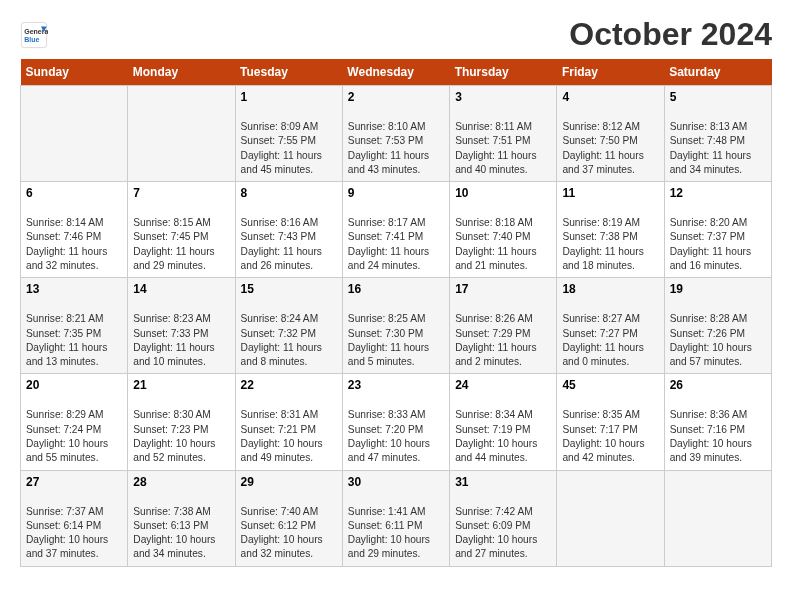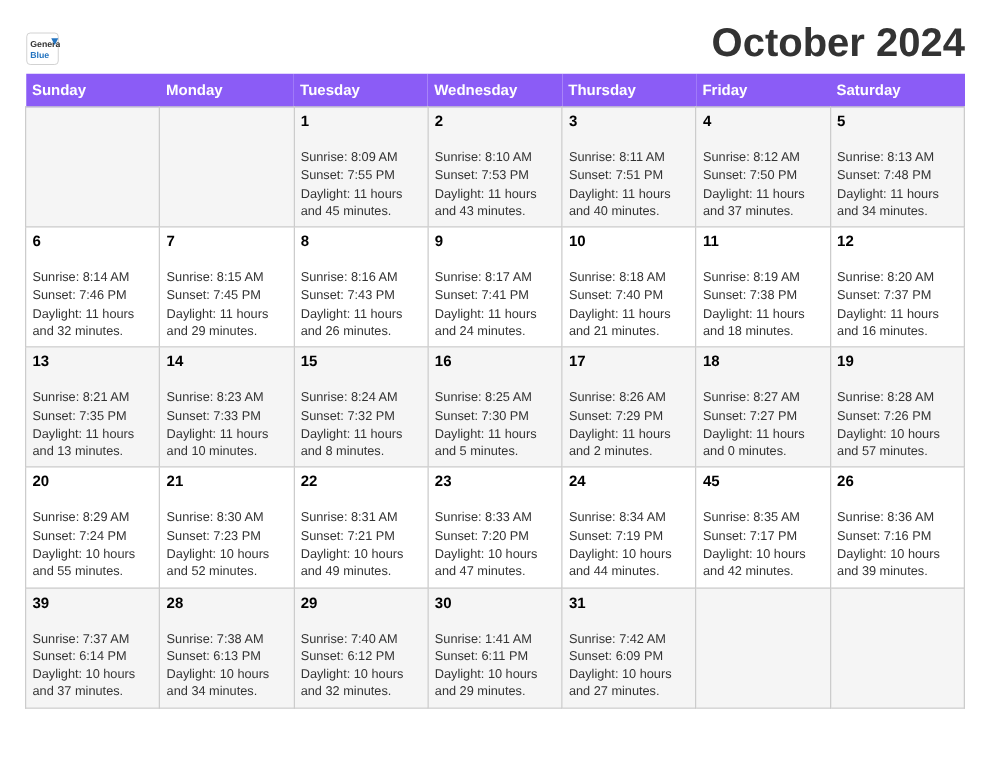--- a/index.html
+++ b/index.html
@@ -6,21 +6,21 @@
     body {
       font-family: Arial, sans-serif;
       background: #fff;
       width: 792px;
       min-height: 612px;
       padding: 16px 20px;
     }
     .header-area {
       display: flex;
       justify-content: space-between;
-      align-items: flex-end;
+      align-items: center;
       margin-bottom: 6px;
     }
     .logo {
       display: flex;
       align-items: center;
       gap: 4px;
     }
     .logo-icon {
       width: 28px;
       height: 28px;
@@ -36,21 +36,21 @@
     .subtitle {
       font-size: 14px;
       color: #333;
     }
     table {
       width: 100%;
       border-collapse: collapse;
       font-size: 11px;
     }
     thead tr th {
-      background-color: #8b5cf6;
+      background-color: #c2410c;
       color: #fff;
       text-align: left;
       padding: 6px 5px;
       font-size: 12px;
       font-weight: bold;
     }
     tbody tr td {
       border: 1px solid #ccc;
       vertical-align: top;
       padding: 4px 5px;
@@ -324,21 +324,21 @@
           <span class="day-number">26</span>
           <div class="day-info">
             <div>Sunrise: 8:36 AM</div>
             <div>Sunset: 7:16 PM</div>
             <div>Daylight: 10 hours and 39 minutes.</div>
           </div>
         </td>
       </tr>
       <tr>
         <td>
-          <span class="day-number">39</span>
+          <span class="day-number">27</span>
           <div class="day-info">
             <div>Sunrise: 7:37 AM</div>
             <div>Sunset: 6:14 PM</div>
             <div>Daylight: 10 hours and 37 minutes.</div>
           </div>
         </td>
         <td>
           <span class="day-number">28</span>
           <div class="day-info">
             <div>Sunrise: 7:38 AM</div>

